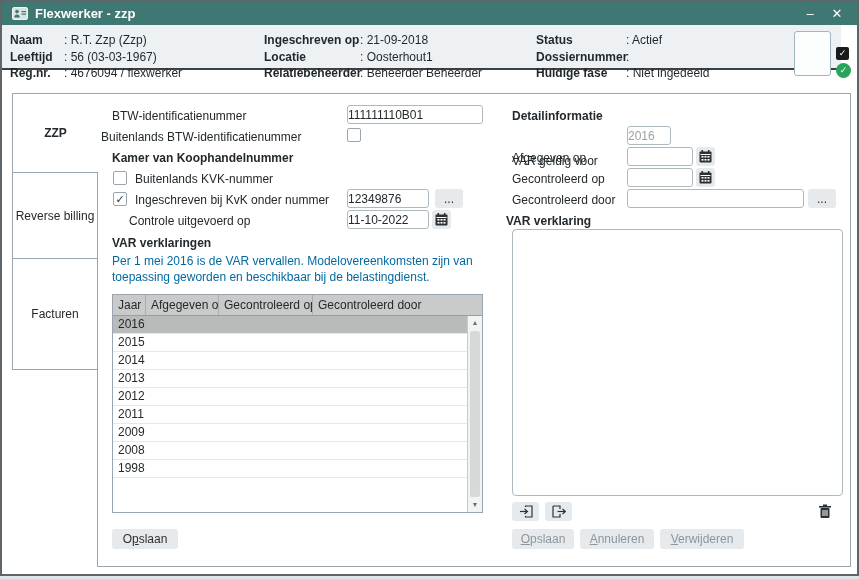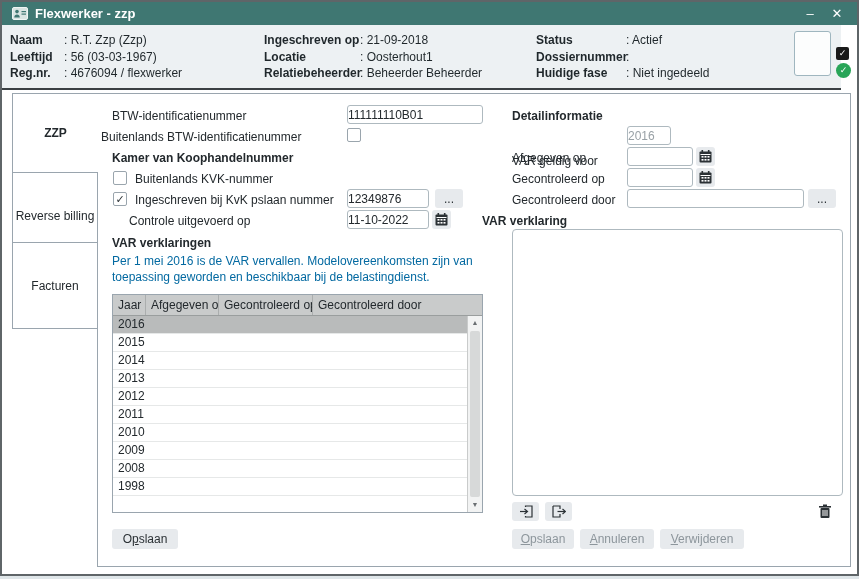--- a/index.html
+++ b/index.html
@@ -6,21 +6,21 @@
   html,body { background:#dfe6e9; font-family:"Liberation Sans", sans-serif; }
   .window{ position:relative; width:859px; height:576px; background:#fff;
            border:2px solid #5f6568; overflow:hidden; }
   
   .titlebar{ position:absolute; left:0; top:0; right:0; height:23px; background:#3F7772;
              display:flex; align-items:center; padding:0 10px; gap:7px; }
   .titlebar .title{ color:#fff; font-size:13px; font-weight:bold; }
   .tb-spacer{ flex:1; }
   .tb-btn{ color:#fff; font-size:13px; width:20px; text-align:center; cursor:default; }
   
-  .header{ position:absolute; left:0; top:23px; right:16px; height:65px; background:#EDF1F3;
+  .header{ position:absolute; left:0; top:23px; right:16px; height:45px; background:#EDF1F3;
            border-bottom:2px solid #3a4043; font-size:12px; color:#1f272b; }
   .hcol{ position:absolute; top:7px; }
   .hrow{ display:flex; line-height:16.5px; }
   .hlbl{ font-weight:bold; }
   .hval{ white-space:pre; }
   .photo-box{ position:absolute; left:792px; top:6px; width:37px; height:45px;
               background:#fcfdfd; border:1px solid #9FB6BF; border-radius:3px; }
   .check-black{ position:absolute; left:834px; top:22px; width:13px; height:13px; background:#1a1a1a;
                 color:#fff; font-size:9px; line-height:13px; text-align:center; border-radius:2px; }
   .check-green{ position:absolute; left:834px; top:38px; width:15px; height:15px; background:#28A558;
@@ -141,31 +141,31 @@
     </div>
     <div class="photo-box"></div>
     <div class="check-black">✓</div>
     <div class="check-green">✓</div>
   </div>
 
   <div class="panel"></div>
 
   <div class="tab active" style="top:91px; height:80px;">ZZP</div>
   <div class="tab" style="top:170px; height:87px;">Reverse billing</div>
-  <div class="tab" style="top:240px; height:87px;">Facturen</div>
+  <div class="tab" style="top:256px; height:112px;">Facturen</div>
 
   <span class="lbl" style="left:110px; top:107px;">BTW-identificatienummer</span>
   <input class="input" style="left: 345px; top: 103px; width: 136px;" value="111111110B01">
   <span class="lbl" style="left:99px; top:128px;">Buitenlands BTW-identificatienummer</span>
   <span class="chk" style="left:345px; top:126px;"></span>
   <span class="lbl bold" style="left:110px; top:149px;">Kamer van Koophandelnummer</span>
   <span class="chk" style="left:111px; top:169px;"></span>
   <span class="lbl" style="left:133px; top:170px;">Buitenlands KVK-nummer</span>
   <span class="chk" style="left:111px; top:190px;">✓</span>
-  <span class="lbl" style="left:133px; top:191px;">Ingeschreven bij KvK pslaan nummer</span>
+  <span class="lbl" style="left:133px; top:191px;">Ingeschreven bij KvK onder nummer</span>
   <input class="input" style="left: 345px; top: 187px; width: 82px;" value="12349876">
   <button class="btn" style="left:433px; top:187px; width:28px;">...</button>
   <span class="lbl" style="left:127px; top:212px;">Controle uitgevoerd op</span>
   <input class="input" style="left: 345px; top: 208px; width: 82px;" value="11-10-2022">
   <button class="iconbtn" style="left:430px; top:208px; width:19px;">
     <svg width="13" height="13" viewBox="0 0 13 13">
       <rect x="0.5" y="1.5" width="12" height="11" rx="1" fill="#2b3135"></rect>
       <rect x="2.5" y="0" width="1.6" height="3" fill="#2b3135"></rect>
         <rect x="8.9" y="0" width="1.6" height="3" fill="#2b3135"></rect>
       <rect x="1.5" y="4" width="10" height="1" fill="#fff"></rect>
@@ -215,26 +215,20 @@
           <div class="tcell c4"></div>
         </div>
         <div class="trow">
           <div class="tcell c1">2012</div>
           <div class="tcell c2"></div>
           <div class="tcell c3"></div>
           <div class="tcell c4"></div>
         </div>
         <div class="trow">
           <div class="tcell c1">2011</div>
-          <div class="tcell c2"></div>
-          <div class="tcell c3"></div>
-          <div class="tcell c4"></div>
-        </div>
-        <div class="trow">
-          <div class="tcell c1">2010</div>
           <div class="tcell c2"></div>
           <div class="tcell c3"></div>
           <div class="tcell c4"></div>
         </div>
         <div class="trow">
           <div class="tcell c1">2009</div>
           <div class="tcell c2"></div>
           <div class="tcell c3"></div>
           <div class="tcell c4"></div>
         </div>
@@ -295,21 +289,21 @@
           <rect x="8.5" y="6" width="2" height="1.6"></rect>
           <rect x="2.5" y="9" width="2" height="1.6"></rect>
           <rect x="5.5" y="9" width="2" height="1.6"></rect>
           <rect x="8.5" y="9" width="2" height="1.6"></rect>
         </g>
     </svg>
   </button>
   <span class="lbl" style="left:510px; top:191px;">Gecontroleerd door</span>
   <input class="input" style="left: 625px; top: 187px; width: 177px;">
   <button class="btn" style="left:806px; top:187px; width:28px;">...</button>
-  <span class="lbl bold" style="left:480px; top:212px;">VAR verklaring</span>
+  <span class="lbl bold" style="left:504px; top:212px;">VAR verklaring</span>
   <textarea class="bigbox" style=""></textarea>
 
   <button class="iconbtn" style="left:510px; top:500px;">
     <svg width="14" height="13" viewBox="0 0 14 13" fill="none" stroke="#2b3135" stroke-width="1.2">
       <path d="M1 6.5 h7"></path>
         <path d="M5.5 4 l3 2.5 -3 2.5"></path>
         <path d="M6.5 2 v-1 h6.5 v11 h-6.5 v-1"></path>
     </svg>
   </button>
   <button class="iconbtn" style="left:543px; top:500px;">

